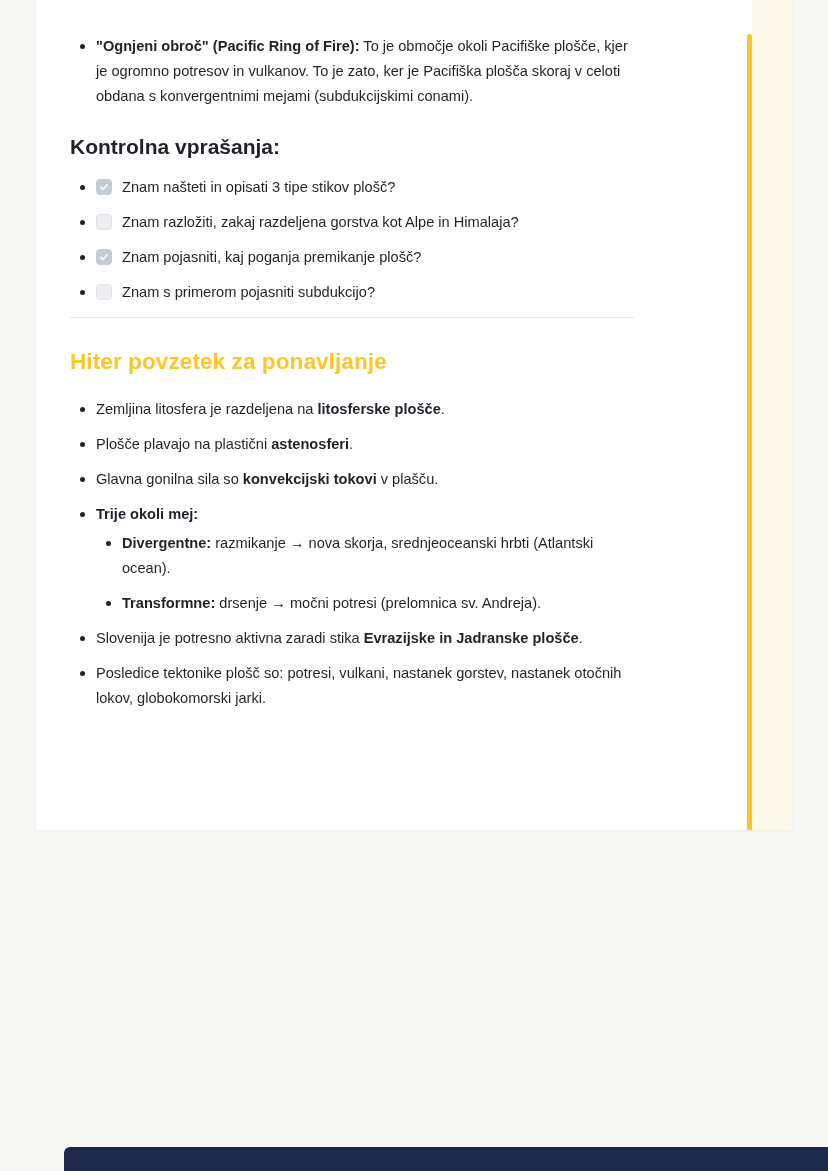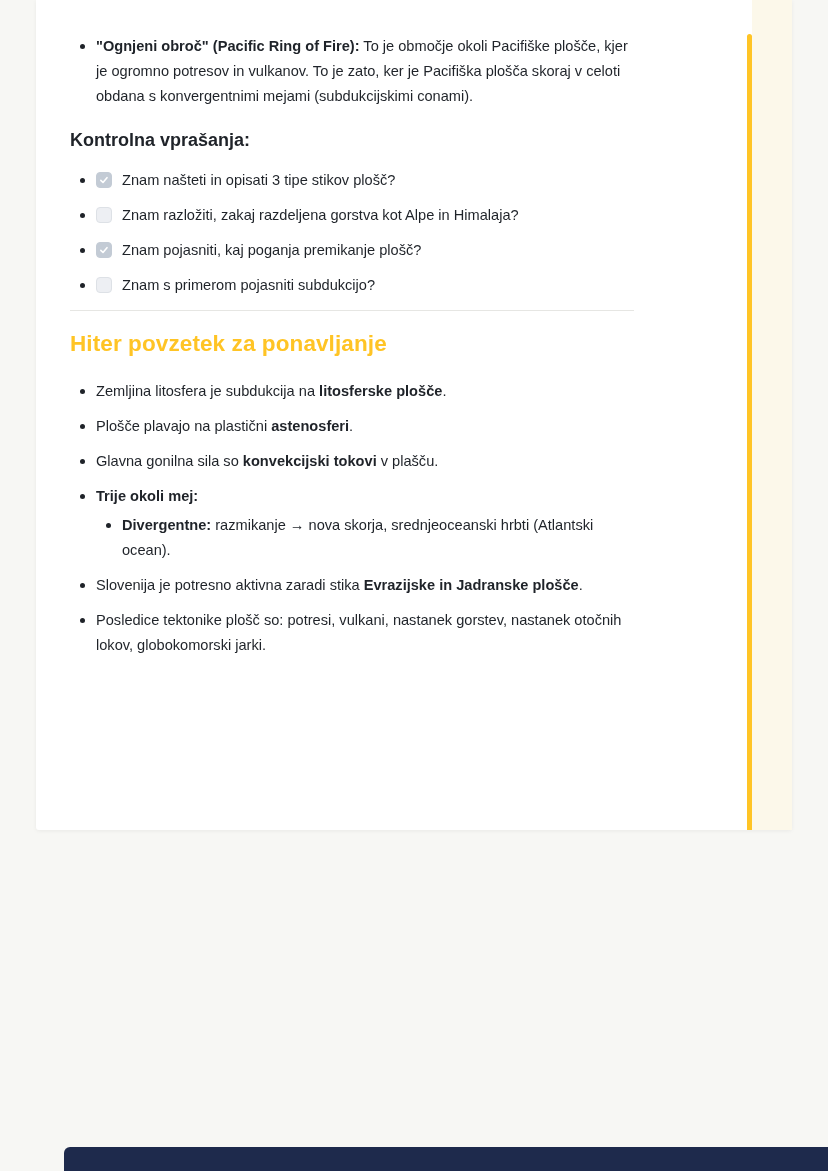--- a/index.html
+++ b/index.html
@@ -43,22 +43,22 @@
   }
   .sub-list { margin-top:4px; }
   .sub-list > li {
     position:relative; padding-left:26px; margin-bottom:10px;
   }
   .sub-list > li::before {
     content:""; position:absolute; left:10px; top:10px;
     width:5px; height:5px; border-radius:50%; background:#1f2329;
   }
   h3.cq-title {
-    font-size:18px; font-weight:700; line-height:20px;
-    margin:21px 0 18px 0;
+    font-size:21px; font-weight:700; line-height:20px;
+    margin:28px 0 18px 0;
   }
   .check-list > li {
     position:relative; padding-left:26px; margin-bottom:10px;
   }
   .check-list > li::before {
     content:""; position:absolute; left:10px; top:10px;
     width:5px; height:5px; border-radius:50%; background:#1f2329;
   }
   .checkbox {
     display:inline-block; width:16px; height:16px;
@@ -67,21 +67,21 @@
   }
   .checkbox .check { display:none; width:10px; height:10px; margin:2px auto 0; }
   .checkbox.checked { background:#c3cbd5; border-color:#c3cbd5; }
   .checkbox.checked .check { display:block; }
   hr.divider {
     border:none; border-top:1px solid #e6e6e3;
     margin:12px 0 18px 0;
   }
   h2.summary-title {
     color:#ffc425; font-size:22.5px; font-weight:700;
-    line-height:30px; margin:18px 0 20px 0;
+    line-height:30px; margin:29px 0 20px 0;
     letter-spacing:0.1px;
   }
   .footer-text {
     position:absolute; top:1157px; right:53px;
     font-size:10.5px; color:#9b9b9b;
   }
   .next-page-strip {
     position:absolute; left:64px; right:0; bottom:0;
     height:24px; background:#1e2a4c;
     border-top-left-radius:6px;
@@ -111,27 +111,28 @@
               <path d="M2.2 6.4l2.6 2.6 4.8-5.8" fill="none" stroke="#ffffff" stroke-width="1.9" stroke-linecap="round" stroke-linejoin="round"></path>
             </svg></span><span>Znam pojasniti, kaj poganja premikanje plošč?</span></li>
       <li><span class="checkbox"></span><span>Znam s primerom pojasniti subdukcijo?</span></li>
     </ul>
 
     <hr class="divider">
 
     <h2 class="summary-title">Hiter povzetek za ponavljanje</h2>
 
     <ul class="bullet-list">
-      <li><span>Zemljina litosfera je subdukcija na </span><span class="b">litosferske plošče</span><span>.</span></li>
+      <li><span>Zemljina litosfera je razdeljena na </span><span class="b">litosferske plošče</span><span>.</span></li>
       <li><span>Plošče plavajo na plastični </span><span class="b">astenosferi</span><span>.</span></li>
       <li><span>Glavna gonilna sila so </span><span class="b">konvekcijski tokovi</span><span> v plašču.</span></li>
       <li>
         <span class="b">Trije okoli mej:</span>
         <ul class="sub-list">
           <li><span class="b">Divergentne:</span><span> razmikanje → nova skorja, srednjeoceanski hrbti (Atlantski ocean).</span></li>
+          <li><span class="b">Transformne:</span><span> drsenje → močni potresi (prelomnica sv. Andreja).</span></li>
         </ul>
       </li>
       <li><span>Slovenija je potresno aktivna zaradi stika </span><span class="b">Evrazijske in Jadranske plošče</span><span>.</span></li>
       <li><span>Posledice tektonike plošč so: potresi, vulkani, nastanek gorstev, nastanek otočnih lokov, globokomorski jarki.</span></li>
     </ul>
 
   </div>
 </div>
 
 <div class="footer-text">(c) Knowunity 2025</div>

